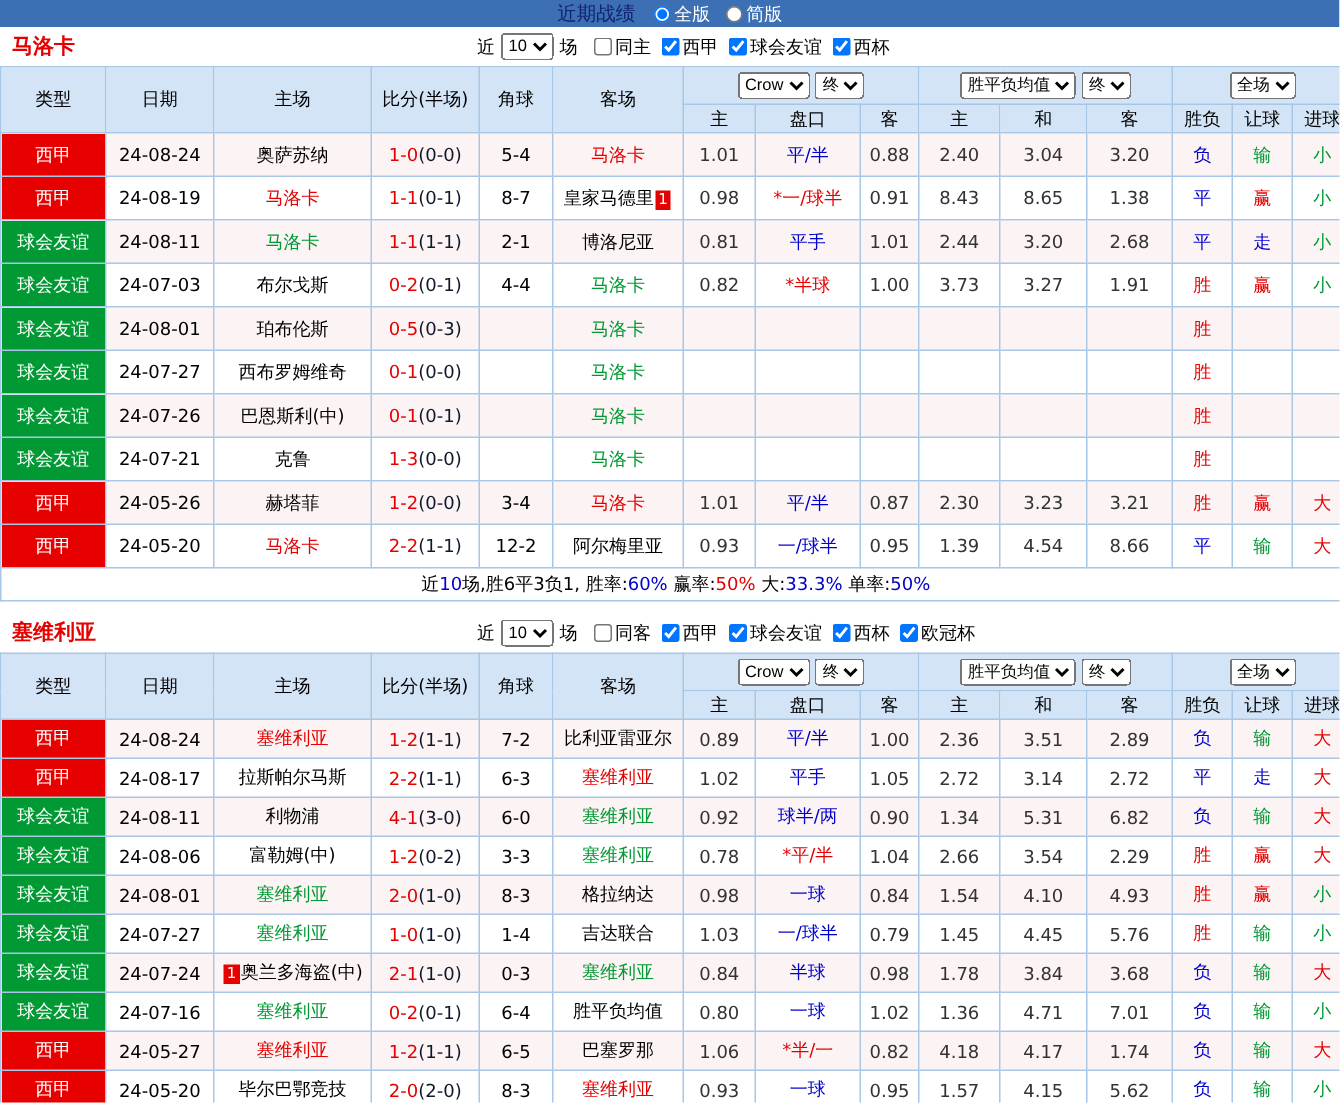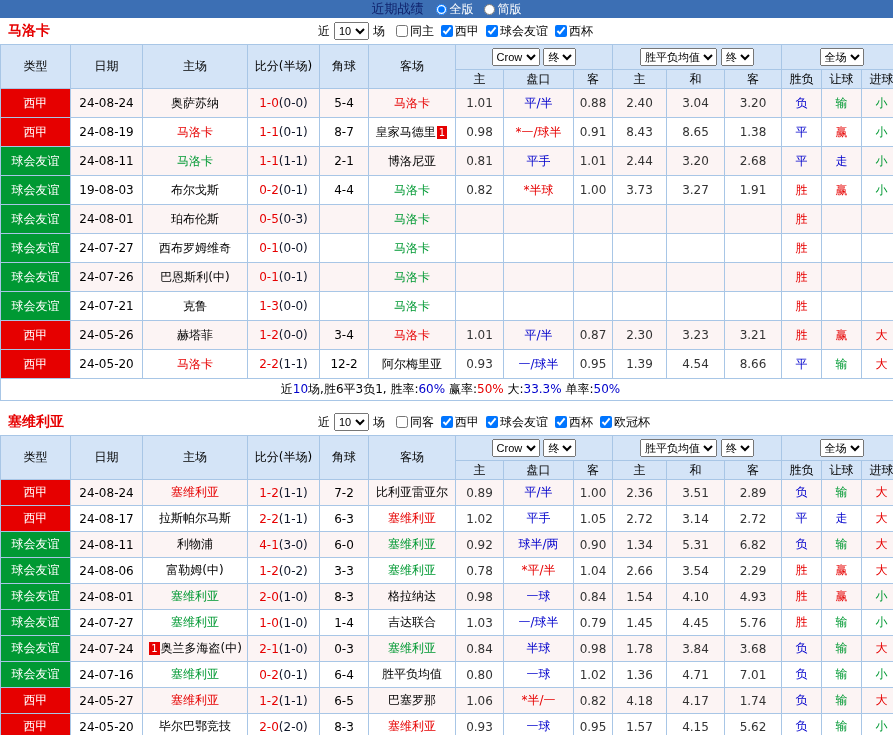--- a/index.html
+++ b/index.html
@@ -190,21 +190,21 @@
     <td class="num">1.01</td>
     <td class="num">2.44</td>
     <td class="num c-blue">3.20</td>
     <td class="num">2.68</td>
     <td class="c-blue">平</td>
     <td class="c-blue">走</td>
     <td class="c-green">小</td>
   </tr>
         <tr class="match-row">
     <td class="league c-bggreen">球会友谊</td>
-    <td>19-08-03</td>
+    <td>24-07-03</td>
     <td><span>布尔戈斯</span></td>
     <td><span class="score">0-2</span><span class="half">(0-1)</span></td>
     <td>4-4</td>
     <td><span class="c-green">马洛卡</span></td>
     <td class="num">0.82</td>
     <td class="c-red">*半球</td>
     <td class="num">1.00</td>
     <td class="num">3.73</td>
     <td class="num c-blue">3.27</td>
     <td class="num">1.91</td>

